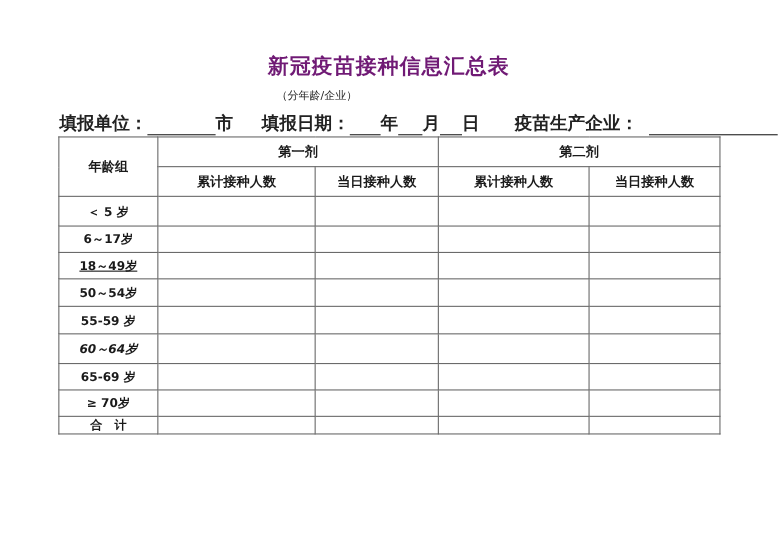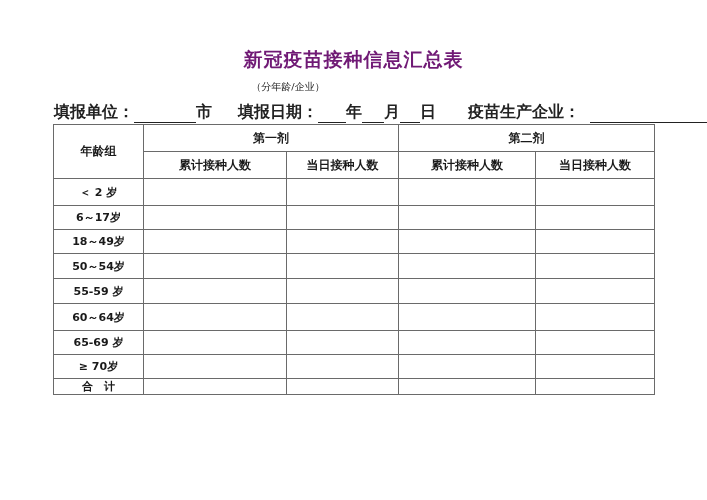--- a/index.html
+++ b/index.html
@@ -109,55 +109,55 @@
     <th class="hdr" colspan="2">第二剂</th>
   </tr>
   <tr style="height:27px;">
     <th class="hdr">累计接种人数</th>
     <th class="hdr">当日接种人数</th>
     <th class="hdr">累计接种人数</th>
     <th class="hdr">当日接种人数</th>
   </tr>
 
   <tr style="height:27px;">
-    <td class="age-label">＜ 2 岁</td>
+    <td class="age-label">＜ 5 岁</td>
     <td></td>
     <td></td>
     <td></td>
     <td></td>
   </tr>
   <tr style="height:24px;">
     <td class="age-label">6～17岁</td>
     <td></td>
     <td></td>
     <td></td>
     <td></td>
   </tr>
-  <tr style="height:24px;">
+  <tr style="height:24px;text-decoration:underline;">
     <td class="age-label">18～49岁</td>
     <td></td>
     <td></td>
     <td></td>
     <td></td>
   </tr>
   <tr style="height:25px;">
     <td class="age-label">50～54岁</td>
     <td></td>
     <td></td>
     <td></td>
     <td></td>
   </tr>
   <tr style="height:25px;">
     <td class="age-label">55-59 岁</td>
     <td></td>
     <td></td>
     <td></td>
     <td></td>
   </tr>
-  <tr style="height:27px;">
+  <tr style="height:27px;font-style:italic;">
     <td class="age-label">60～64岁</td>
     <td></td>
     <td></td>
     <td></td>
     <td></td>
   </tr>
   <tr style="height:24px;margin-top:36px;">
     <td class="age-label">65-69 岁</td>
     <td></td>
     <td></td>

